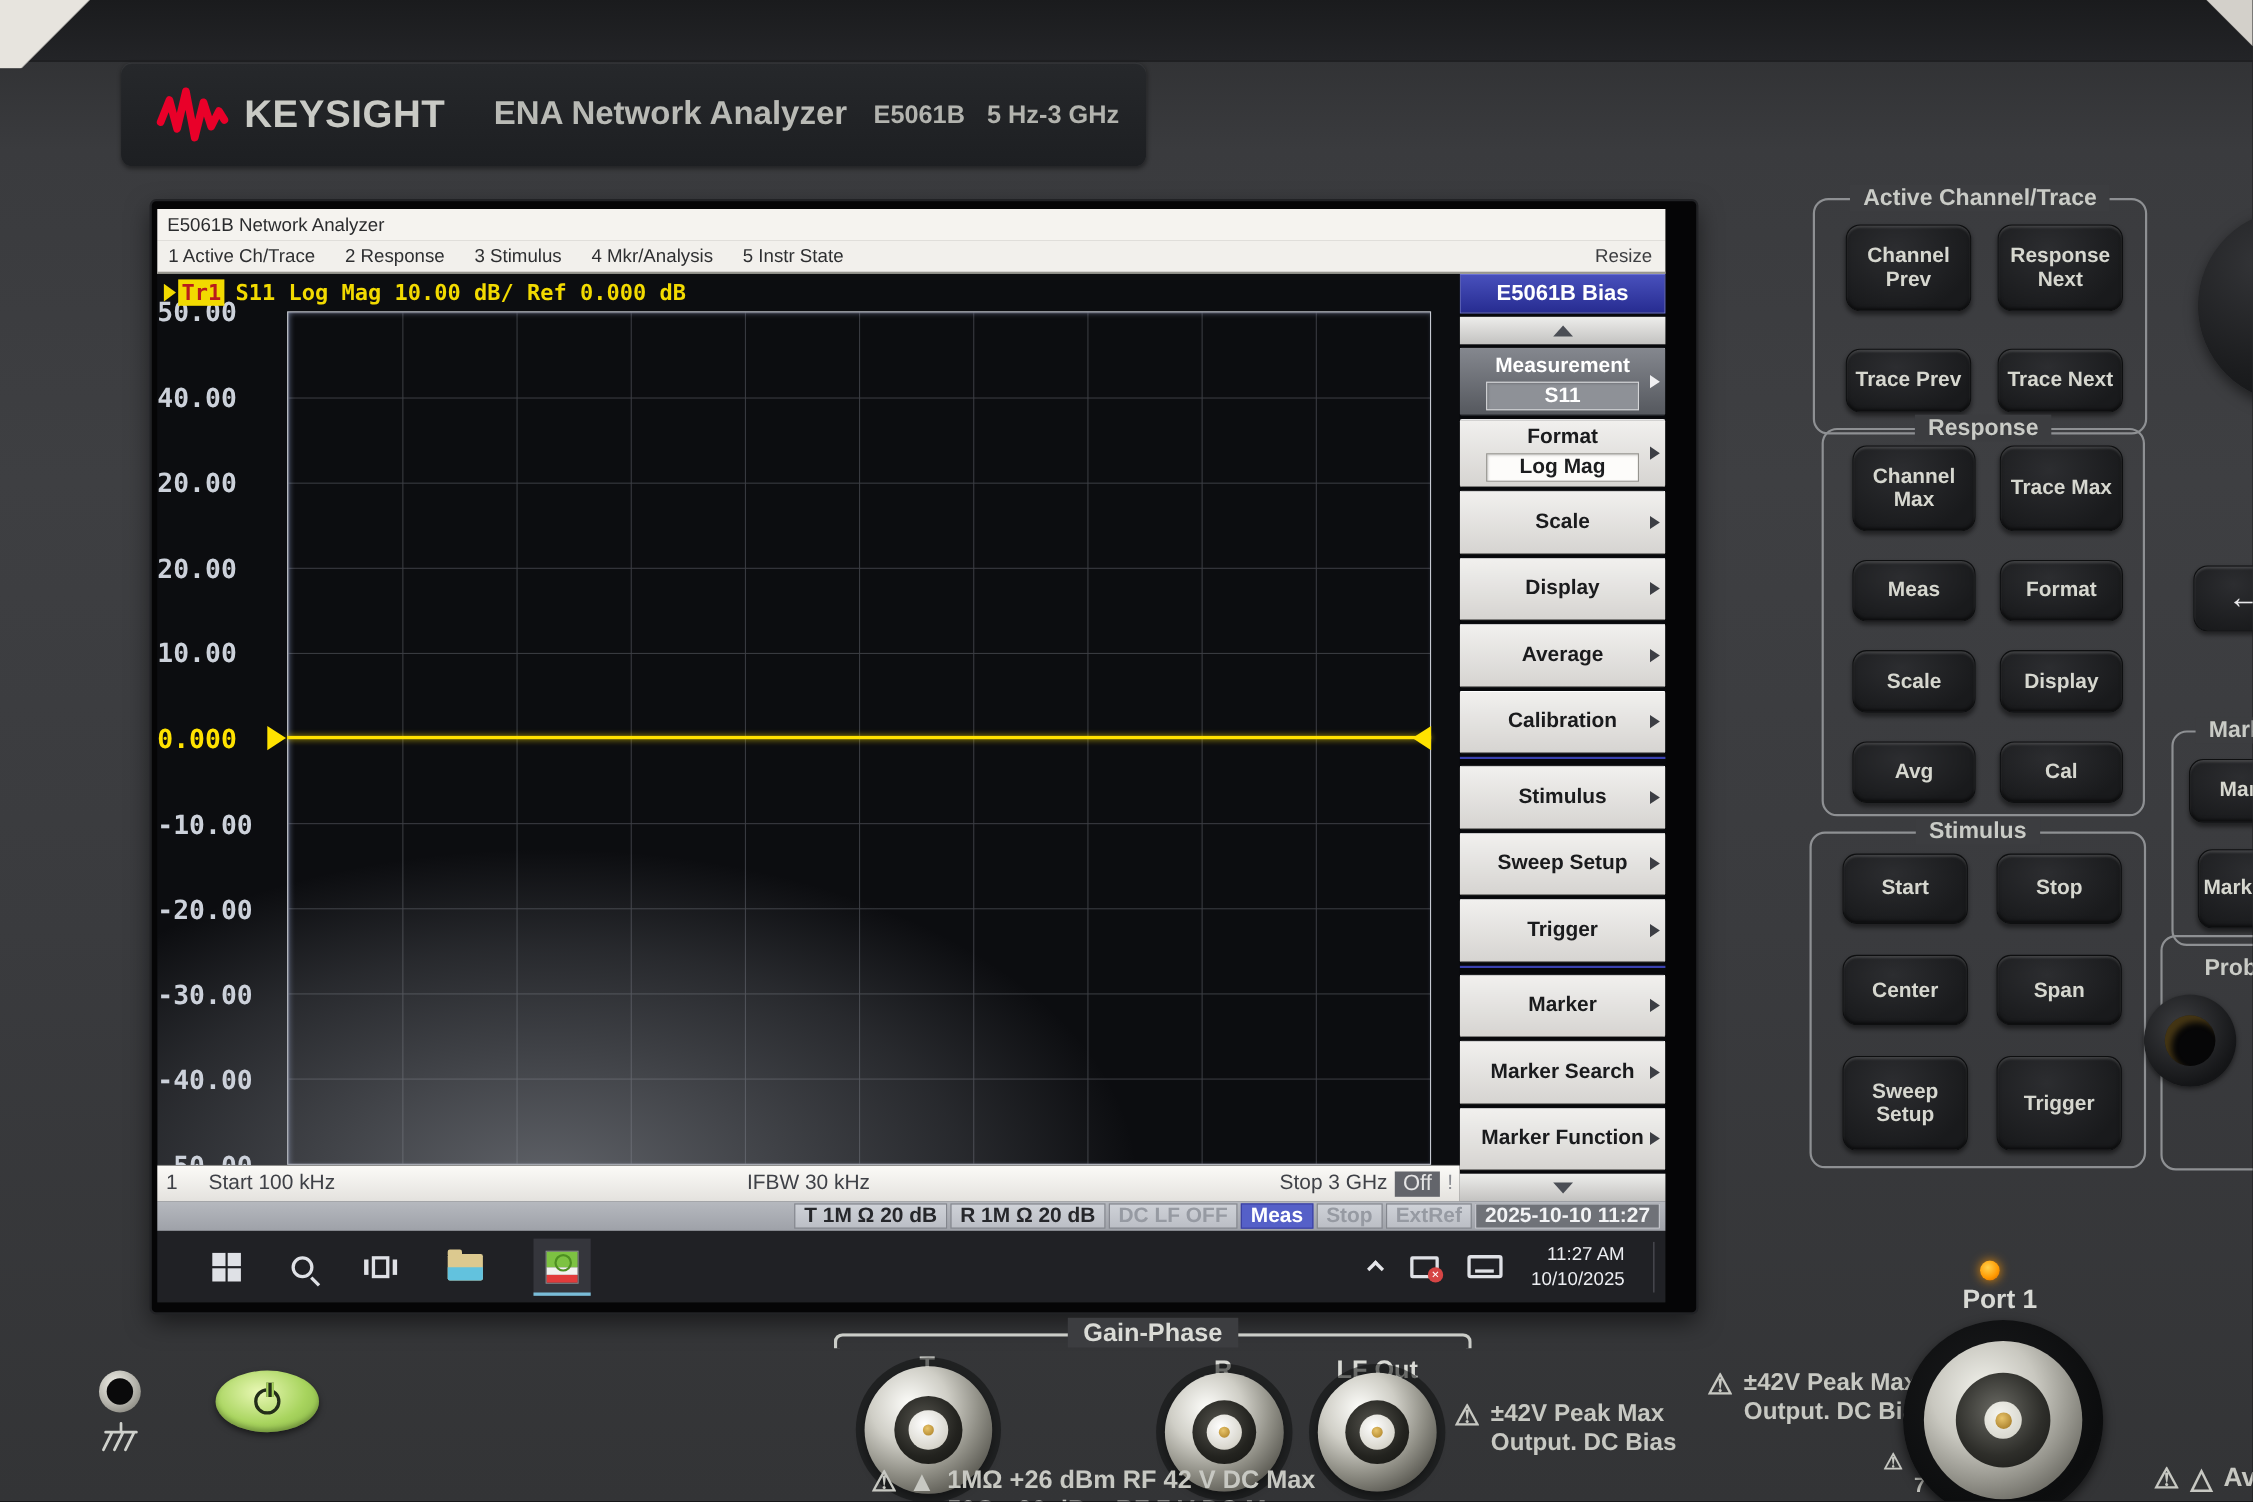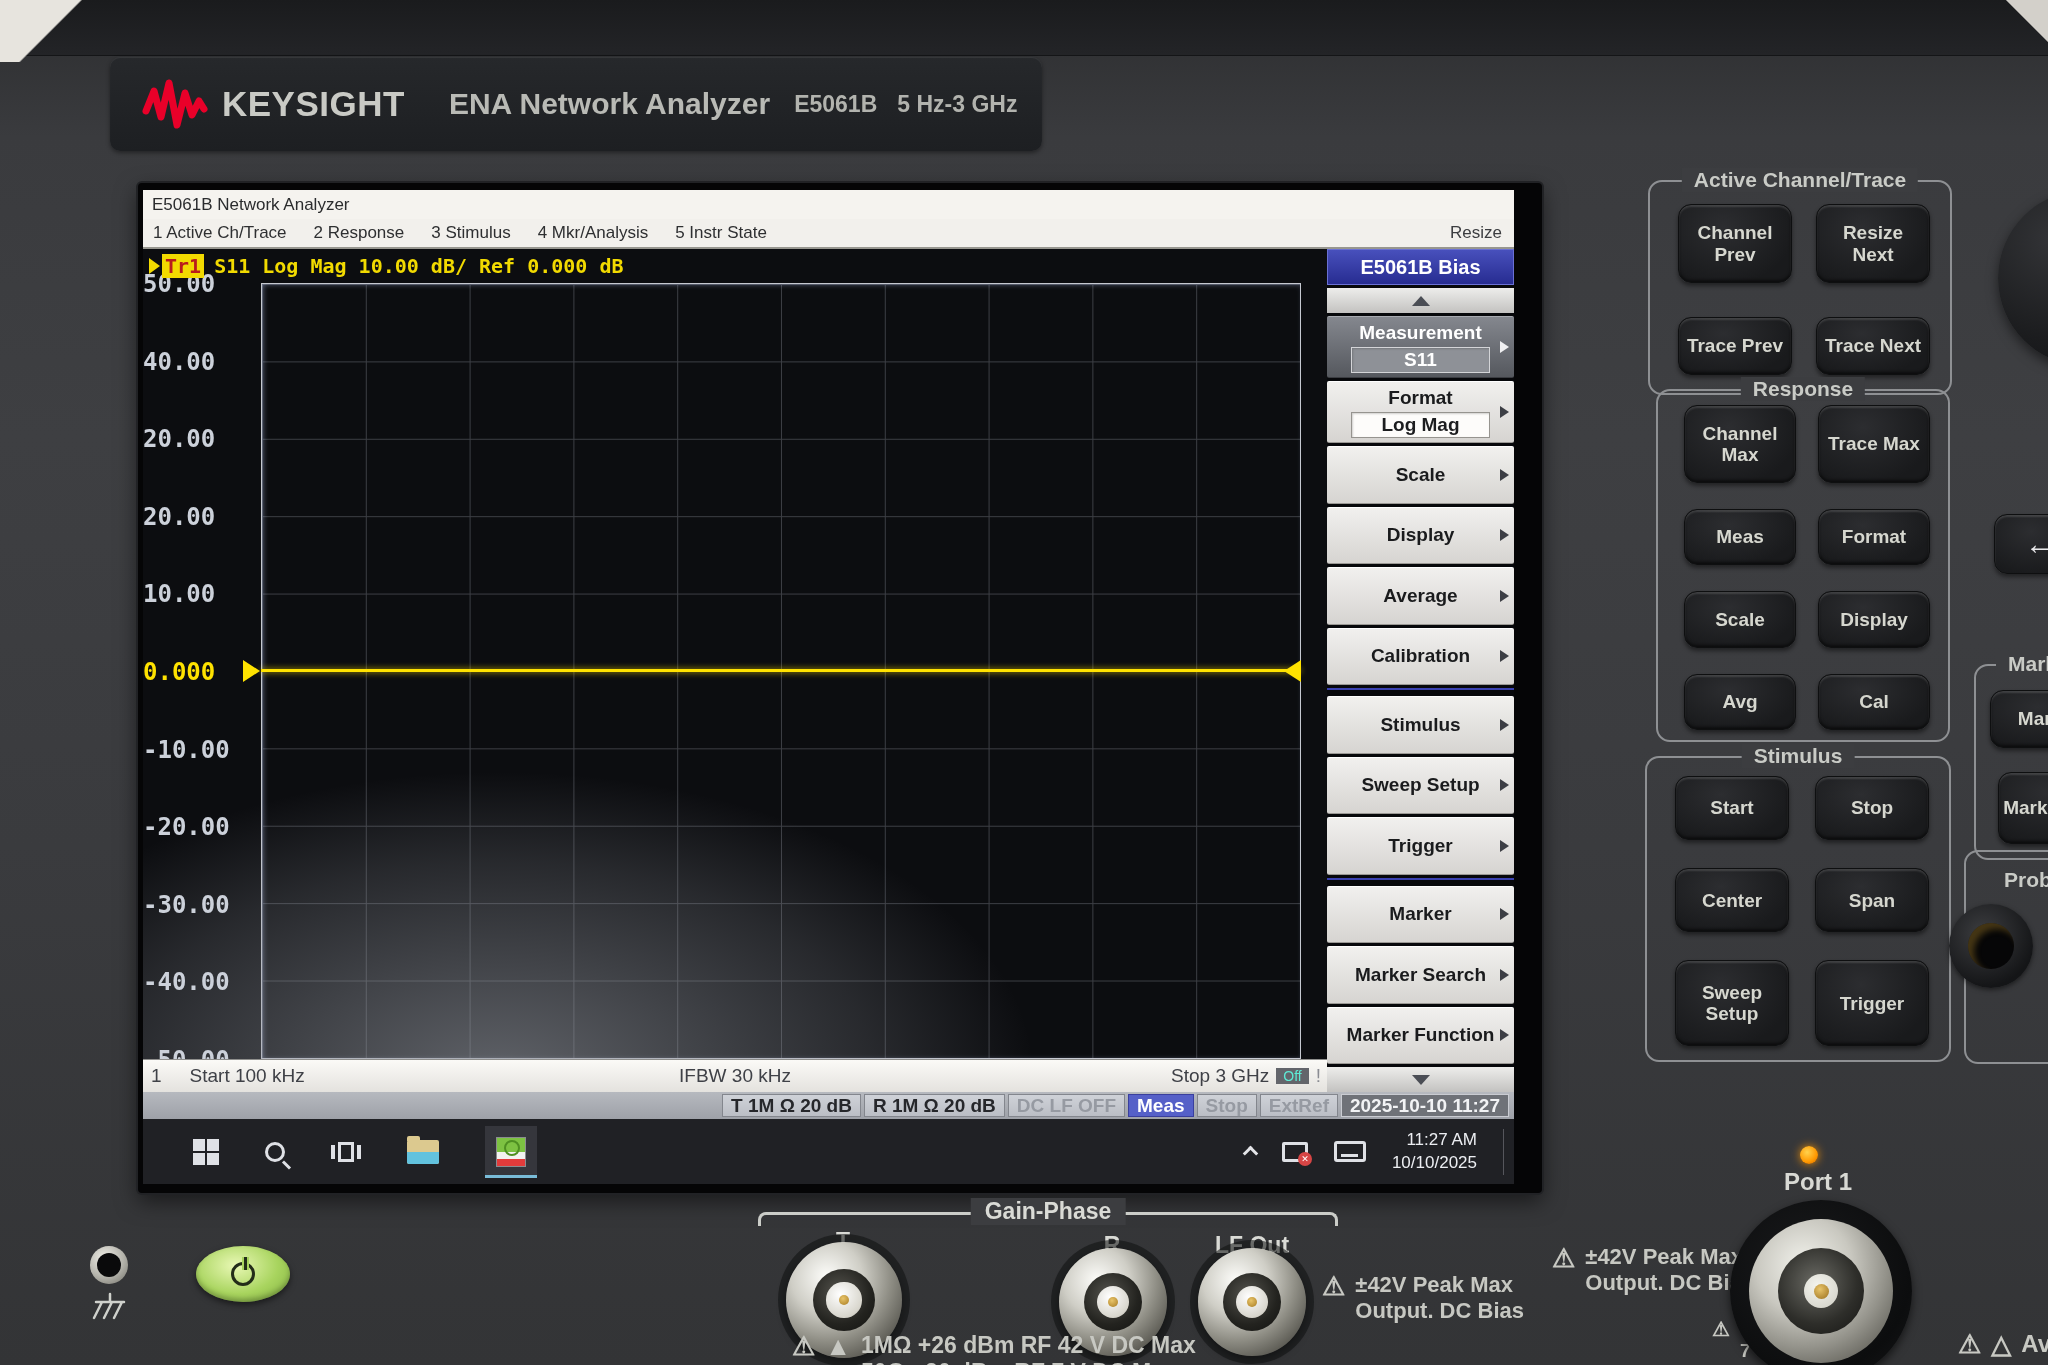--- a/index.html
+++ b/index.html
@@ -48,21 +48,21 @@
     top:calc(21px + var(--i)*77.6px);font-family:"DejaVu Sans Mono",monospace;font-weight:bold;font-size:24px;color:#ccd1da;}
   .ylab.ref{color:#ffe200;}
   .trace{position:absolute;left:118px;top:420px;width:1040px;height:3px;background:#ffe200;z-index:3;box-shadow:0 0 6px rgba(255,226,0,.8);}
   .ref-arrow-l{position:absolute;left:100px;top:411px;width:0;height:0;z-index:3;border-left:17px solid #ffe200;border-top:11px solid transparent;border-bottom:11px solid transparent;}
   .ref-arrow-r{position:absolute;left:1141px;top:411px;width:0;height:0;z-index:3;border-right:17px solid #ffe200;border-top:11px solid transparent;border-bottom:11px solid transparent;}
   .channelbar{height:33px;background:linear-gradient(#fbfaf7,#e4e2de);border-top:1px solid #8f8f8d;display:flex;align-items:center;position:relative;font-size:19px;color:#3f4147;}
   .cb-num{margin-left:8px;}
   .cb-start{margin-left:28px;}
   .cb-center{position:absolute;left:0;right:0;text-align:center;}
   .cb-right{margin-left:auto;display:flex;align-items:center;}
-  .cb-badge{background:#63656b;color:#5eead4;padding:0 7px;margin:0 7px;font-size:14px;}
+  .cb-badge{background:#63656b;color:#e5e5e5;padding:0 7px;margin:0 7px;font-size:20px;}
   .cb-alert{color:#8a8c92;margin-right:6px;}
 
   
   .softkeys{width:187px;background:#07080b;display:flex;flex-direction:column;gap:3px;height:843px;}
   .sk-header{height:36px;flex:0 0 36px;background:linear-gradient(#4850bc,#272c91);border:1px solid #6a70d4;color:#fff;font-weight:bold;font-size:20px;display:flex;align-items:center;justify-content:center;}
   .sk-arrowbtn{height:25px;flex:0 0 25px;background:linear-gradient(#ededeb,#c3c2c0);display:flex;align-items:center;justify-content:center;cursor:pointer;}
   .tri-up{width:0;height:0;border-bottom:10px solid #4b4e55;border-left:9px solid transparent;border-right:9px solid transparent;}
   .tri-down{width:0;height:0;border-top:10px solid #4b4e55;border-left:9px solid transparent;border-right:9px solid transparent;}
   .sk{flex:1 1 auto;background:linear-gradient(#f1f0ee,#d6d4d1);border-top:1px solid #fff;border-bottom:1px solid #9a9894;border-radius:2px;
     position:relative;display:flex;flex-direction:column;align-items:center;justify-content:center;color:#1a1b1d;font-weight:bold;font-size:19px;cursor:pointer;}
@@ -359,21 +359,21 @@
           <span class="tb-sep"></span>
         </div>
       </div>
     </div>
   </div>
 
   <div class="hw-group" id="g-act">
     <span class="hw-group-label">Active Channel/Trace</span>
     <div class="hw-grid">
       <button class="hwbtn">Channel Prev</button>
-      <button class="hwbtn">Resize Next</button>
+      <button class="hwbtn">Response Next</button>
       <button class="hwbtn">Trace Prev</button>
       <button class="hwbtn">Trace Next</button>
     </div>
   </div>
 
   <div class="hw-group" id="g-resp">
     <span class="hw-group-label">Response</span>
     <div class="hw-grid">
       <button class="hwbtn">Channel Max</button>
       <button class="hwbtn">Trace Max</button>

